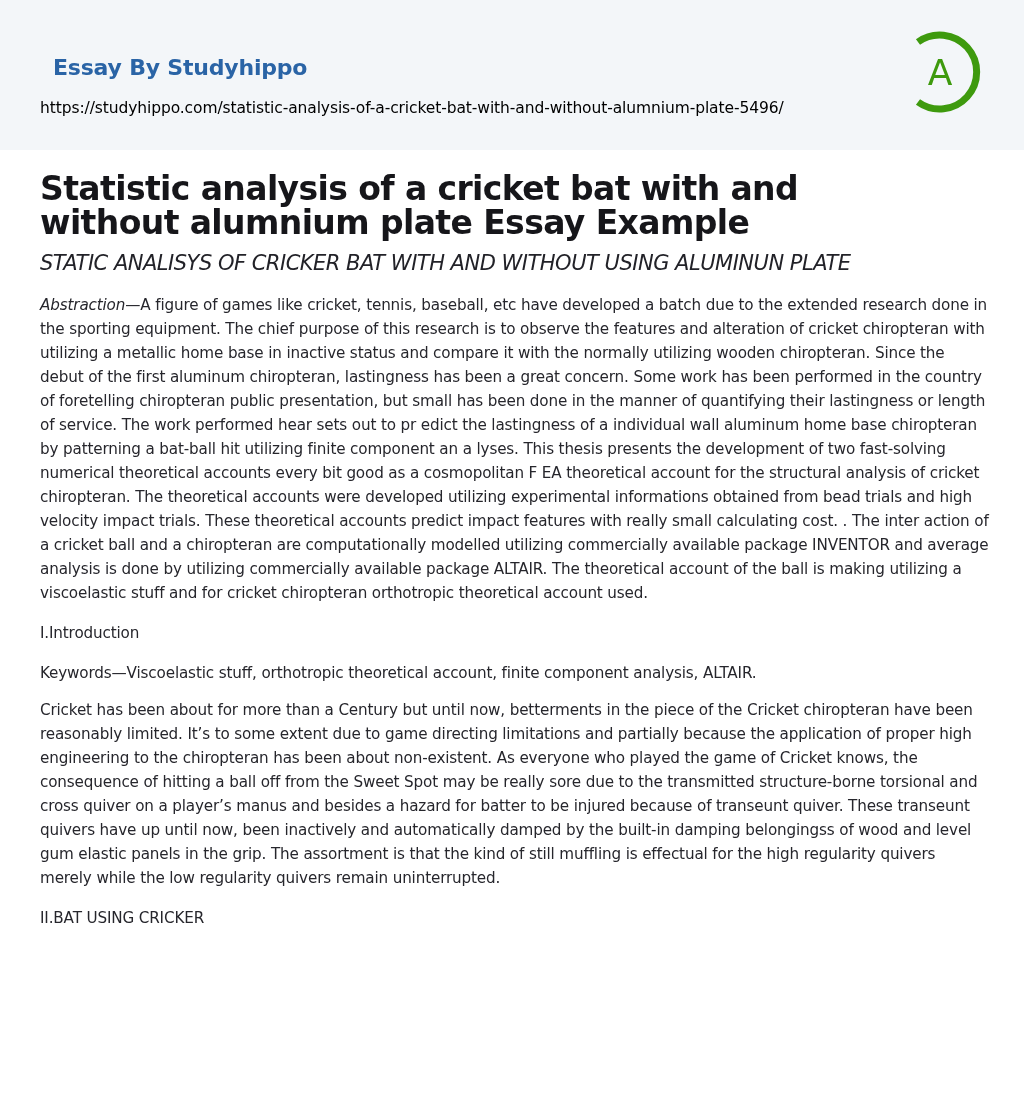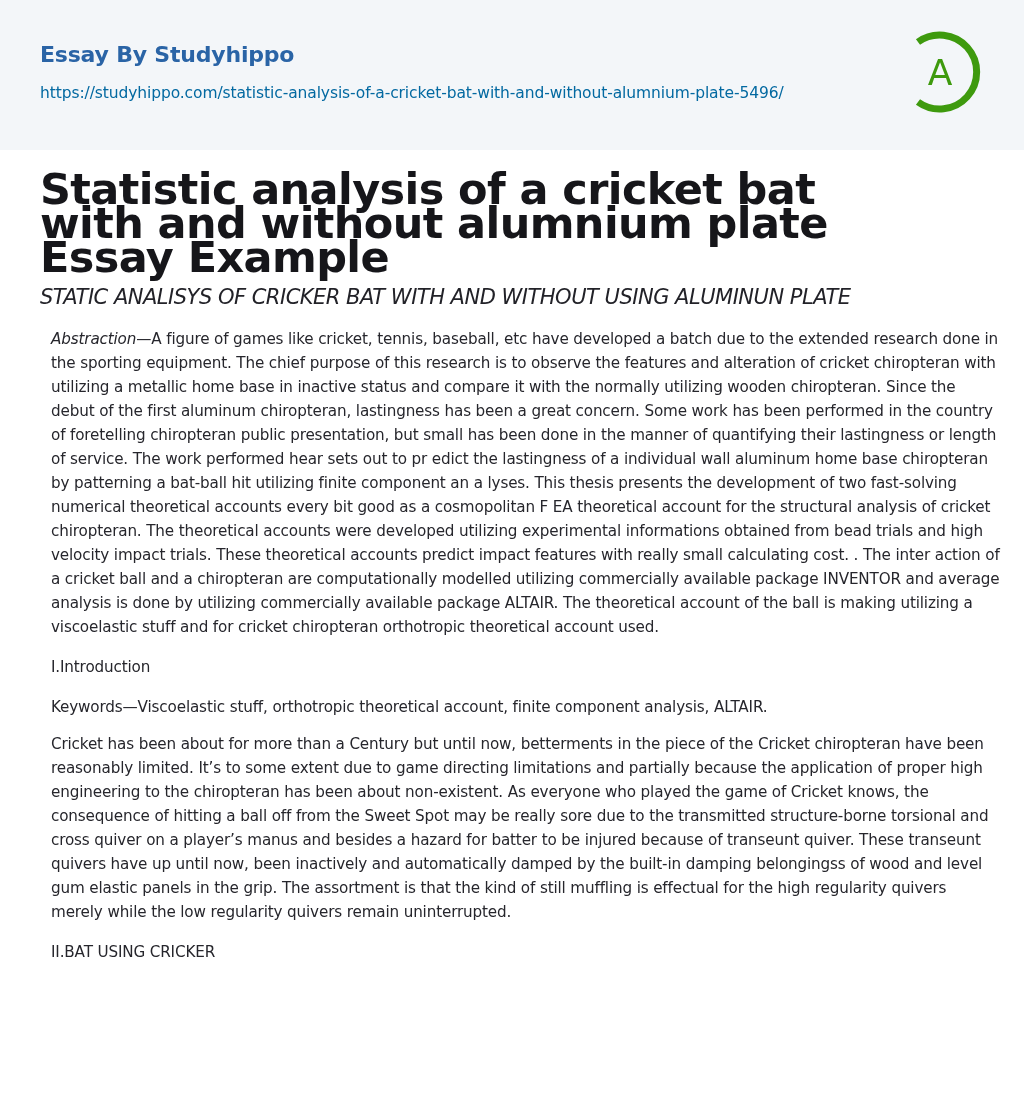--- a/index.html
+++ b/index.html
@@ -19,65 +19,65 @@
       background: #f3f6f9;
       height: 150px;
       box-sizing: border-box;
       padding: 40px 40px 0 40px;
     }
     .brand {
       font-family: "DejaVu Sans", sans-serif;
       font-weight: bold;
       font-size: 22px;
       color: #2a64a6;
-      margin: 0;
+      margin: 13px;
       line-height: 30px;
       letter-spacing: -0.2px;
     }
     .url {
       display: block;
       margin-top: 11px;
       width: 770px;
       font-size: 15.5px;
       line-height: 24px;
-      color: #0369a1;
+      color: #000000;
       text-decoration: none;
       word-break: break-all;
       letter-spacing: -0.1px;
     }
     .logo {
       position: absolute;
       left: 906px;
       top: 28px;
       width: 84px;
       height: 88px;
     }
     .main {
       padding: 0 40px;
     }
     h1.title {
       margin: 22px 0 0 0;
       font-family: "DejaVu Sans", sans-serif;
       font-weight: bold;
-      font-size: 43px;
+      font-size: 33px;
       line-height: 34px;
       color: #16161a;
       letter-spacing: -0.6px;
       width: 860px;
     }
     .subtitle {
       margin: 13px 0 0 0;
       font-style: italic;
       font-size: 21px;
       line-height: 20px;
       color: #222228;
       letter-spacing: -0.5px;
     }
     p.body {
-      margin: 11px;
+      margin: 0;
       font-size: 15.2px;
       line-height: 24px;
       color: #26262c;
       letter-spacing: -0.15px;
     }
     .abstract { margin-top: 20px !important; width: 950px; }
     .keywords { margin-top: 16px !important; }
     .sec-head { margin-top: 16px !important; }
     .intro { margin-top: 13px !important; width: 945px; }
     .sec2 { margin-top: 16px !important; }

